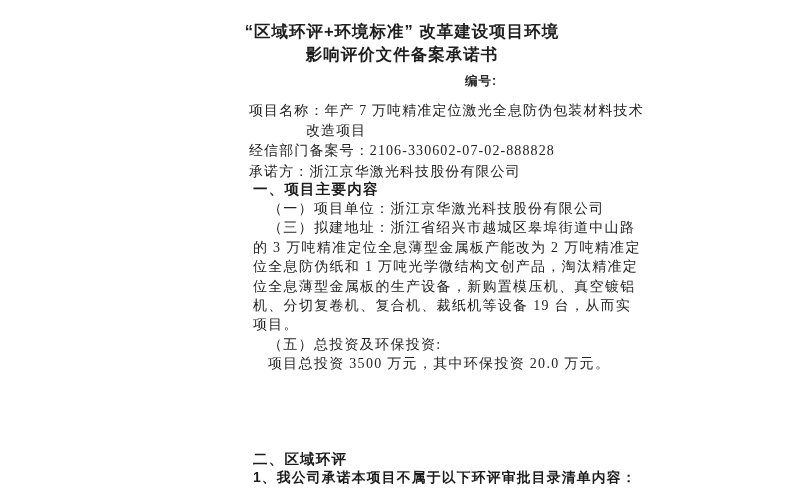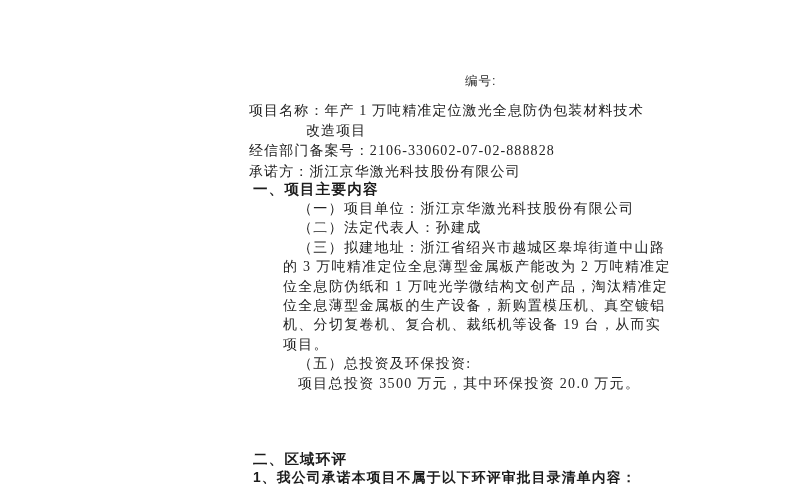--- a/index.html
+++ b/index.html
@@ -33,21 +33,21 @@
     letter-spacing: 1px;
     color: #1e1e1e;
     white-space: nowrap;
   }
   
   .serial {
     position: absolute;
     left: 465px;
     top: 73px;
     font-family: "Liberation Sans", "DejaVu Sans", sans-serif;
-    font-weight: 400;
+    font-weight: 700;
     font-size: 12.5px;
     color: #2a2a2a;
     letter-spacing: 1px;
   }
   
   .header-lines {
     position: absolute;
     left: 249px;
     top: 101px;
     width: 370px;
@@ -75,56 +75,58 @@
   .s1-lines {
     position: absolute;
     left: 253px;
     top: 199px;
     width: 364px;
     font-size: 14px;
     line-height: 19.4px;
     letter-spacing: 1.3px;
     white-space: nowrap;
     color: #232323;
-    margin-left: 30px;
   }
   .s1-lines .ind { text-indent: 15px; }
   
   .s2-line {
     position: absolute;
     left: 253px;
     top: 469px;
     font-family: "Liberation Sans", "DejaVu Sans", sans-serif;
     font-weight: bold;
     font-size: 13.8px;
     letter-spacing: 1.2px;
     color: #1c1c1c;
     white-space: nowrap;
   }
 </style>
 </head>
 <body>
 
 <div class="doc">
 
+  <div class="title">
+    <div>“区域环评+环境标准” 改革建设项目环境</div>
+    <div>影响评价文件备案承诺书</div>
+  </div>
 
   <div class="serial">编号:</div>
 
   <div class="header-lines">
-    <div>项目名称：年产 1 万吨精准定位激光全息防伪包装材料技术</div>
+    <div>项目名称：年产 7 万吨精准定位激光全息防伪包装材料技术</div>
     <div class="cont-label">改造项目</div>
     <div>经信部门备案号：2106-330602-07-02-888828</div>
     <div>承诺方：浙江京华激光科技股份有限公司</div>
   </div>
 
   <div class="sec-heading s1-heading">一、项目主要内容</div>
 
   <div class="s1-lines">
     <div class="ind">（一）项目单位：浙江京华激光科技股份有限公司</div>
-    <div class="ind">（二）法定代表人：孙建成</div>
     <div class="ind">（三）拟建地址：浙江省绍兴市越城区皋埠街道中山路</div>
     <div>的 3 万吨精准定位全息薄型金属板产能改为 2 万吨精准定</div>
     <div>位全息防伪纸和 1 万吨光学微结构文创产品，淘汰精准定</div>
     <div>位全息薄型金属板的生产设备，新购置模压机、真空镀铝</div>
     <div>机、分切复卷机、复合机、裁纸机等设备 19 台，从而实</div>
     <div>项目。</div>
     <div class="ind">（五）总投资及环保投资:</div>
     <div class="ind">项目总投资 3500 万元，其中环保投资 20.0 万元。</div>
   </div>
 

